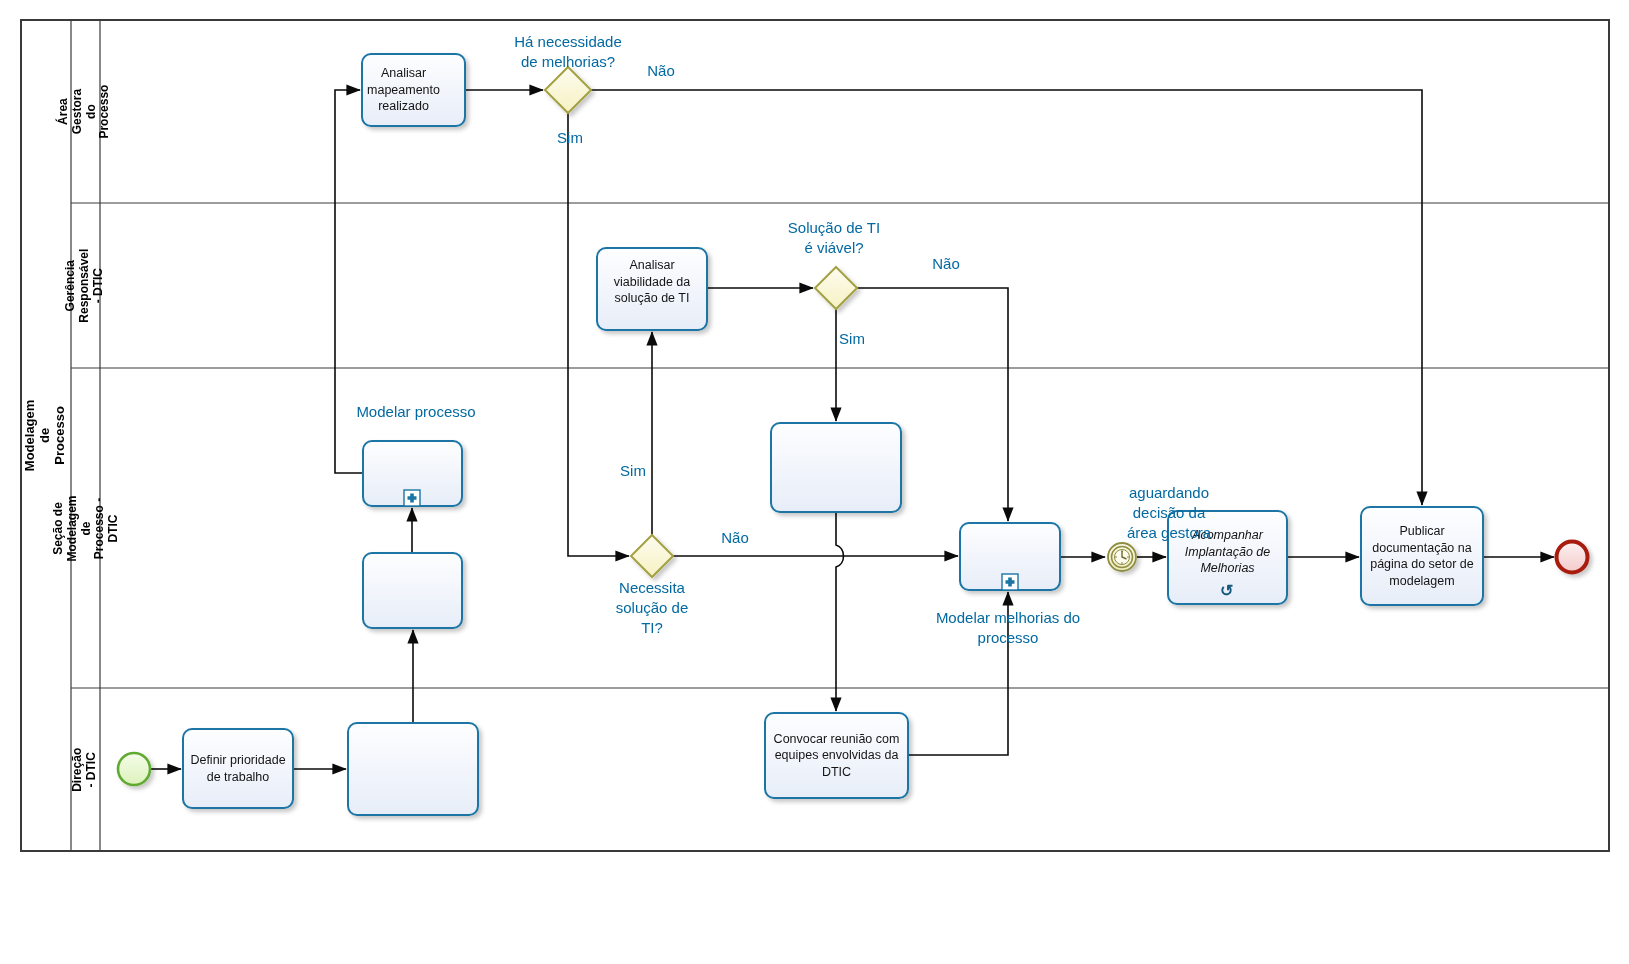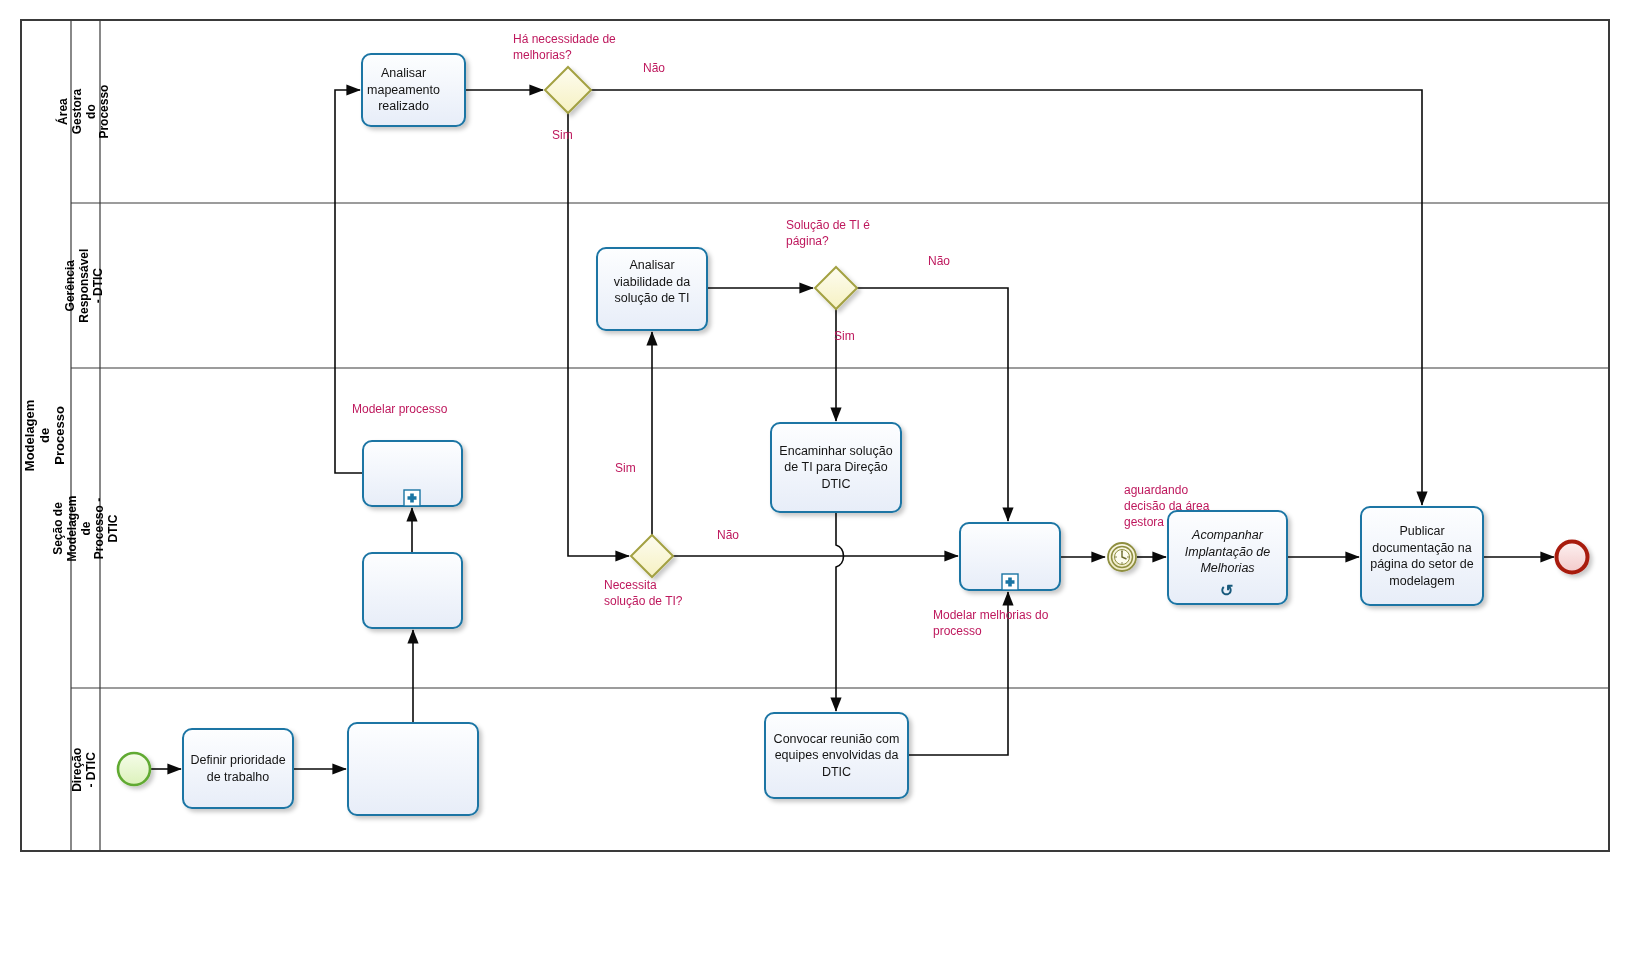--- a/index.html
+++ b/index.html
@@ -1,19 +1,19 @@
 <!DOCTYPE html>
 <html><head>
 <meta charset="utf-8">
 <style>
   html,body{margin:0;padding:0;background:#fff;}
   #canvas{position:relative;width:1629px;height:964px;background:#ffffff;overflow:hidden;
           font-family:"Liberation Sans", sans-serif;}
   #diagram-svg{position:absolute;left:0;top:0;}
-  .lbl{position:absolute;font-size:12px;color:#be185d;text-align:left;line-height:1.32;}
+  .lbl{position:absolute;font-size:15px;color:#0369a1;text-align:center;line-height:1.32;}
   .node-label{position:absolute;display:flex;align-items:center;justify-content:center;
               font-size:12.5px;color:#141414;text-align:center;line-height:1.32;}
   .vlabel{position:absolute;display:flex;align-items:center;justify-content:center;}
   .vtext{transform:rotate(-90deg);transform-origin:center;font-weight:bold;font-size:12px;
          color:#000;text-align:center;white-space:normal;line-height:1.15;}
   .pool-title{font-size:13px;}
   .loop-icon{position:absolute;font-size:16px;font-weight:bold;color:#17597c;line-height:1;}
 </style>
 </head>
 <body>
@@ -134,30 +134,29 @@
   </div>
   <div class="vlabel" style="left:71px;top:368px;width:29px;height:320px;">
     <div class="vtext" style="width:300px;">Seção de Modelagem de Processo - DTIC</div>
   </div>
   <div class="vlabel" style="left:71px;top:688px;width:29px;height:163px;">
     <div class="vtext" style="width:150px;">Direção - DTIC</div>
   </div>
 
   <div class="node-label" style="left:356px;top:54px;width:95px;height:72px;">Analisar mapeamento realizado</div>
   <div class="node-label" style="left:602px;top:248px;width:100px;height:68px;">Analisar viabilidade da solução de TI</div>
-  <div class="node-label" style="left:777px;top:423px;width:118px;height:89px;">Encaminhar solução de TI para Direção DTIC</div>
   <div class="node-label" style="left:1173px;top:511px;width:109px;height:82px;font-style:italic;">Acompanhar Implantação de Melhorias</div>
   <div class="node-label" style="left:188px;top:729px;width:100px;height:79px;">Definir prioridade de trabalho</div>
   <div class="node-label" style="left:1366px;top:507px;width:112px;height:98px;">Publicar documentação na página do setor de modelagem</div>
   <div class="node-label" style="left:771px;top:713px;width:131px;height:85px;">Convocar reunião com equipes envolvidas da DTIC</div>
 
   <div class="lbl" style="left:352px;top:402px;width:128px;">Modelar processo</div>
   <div class="lbl" style="left:933px;top:608px;width:150px;">Modelar melhorias do processo</div>
   <div class="lbl" style="left:513px;top:32px;width:110px;">Há necessidade de melhorias?</div>
-  <div class="lbl" style="left:786px;top:218px;width:96px;">Solução de TI é página?</div>
+  <div class="lbl" style="left:786px;top:218px;width:96px;">Solução de TI é viável?</div>
   <div class="lbl" style="left:604px;top:578px;width:96px;">Necessita solução de TI?</div>
   <div class="lbl" style="left:1124px;top:483px;width:90px;">aguardando decisão da área gestora</div>
 
   <div class="lbl" style="left:643px;top:61px;width:36px;">Não</div>
   <div class="lbl" style="left:552px;top:128px;width:36px;">Sim</div>
   <div class="lbl" style="left:928px;top:254px;width:36px;">Não</div>
   <div class="lbl" style="left:834px;top:329px;width:36px;">Sim</div>
   <div class="lbl" style="left:615px;top:461px;width:36px;">Sim</div>
   <div class="lbl" style="left:717px;top:528px;width:36px;">Não</div>
 

